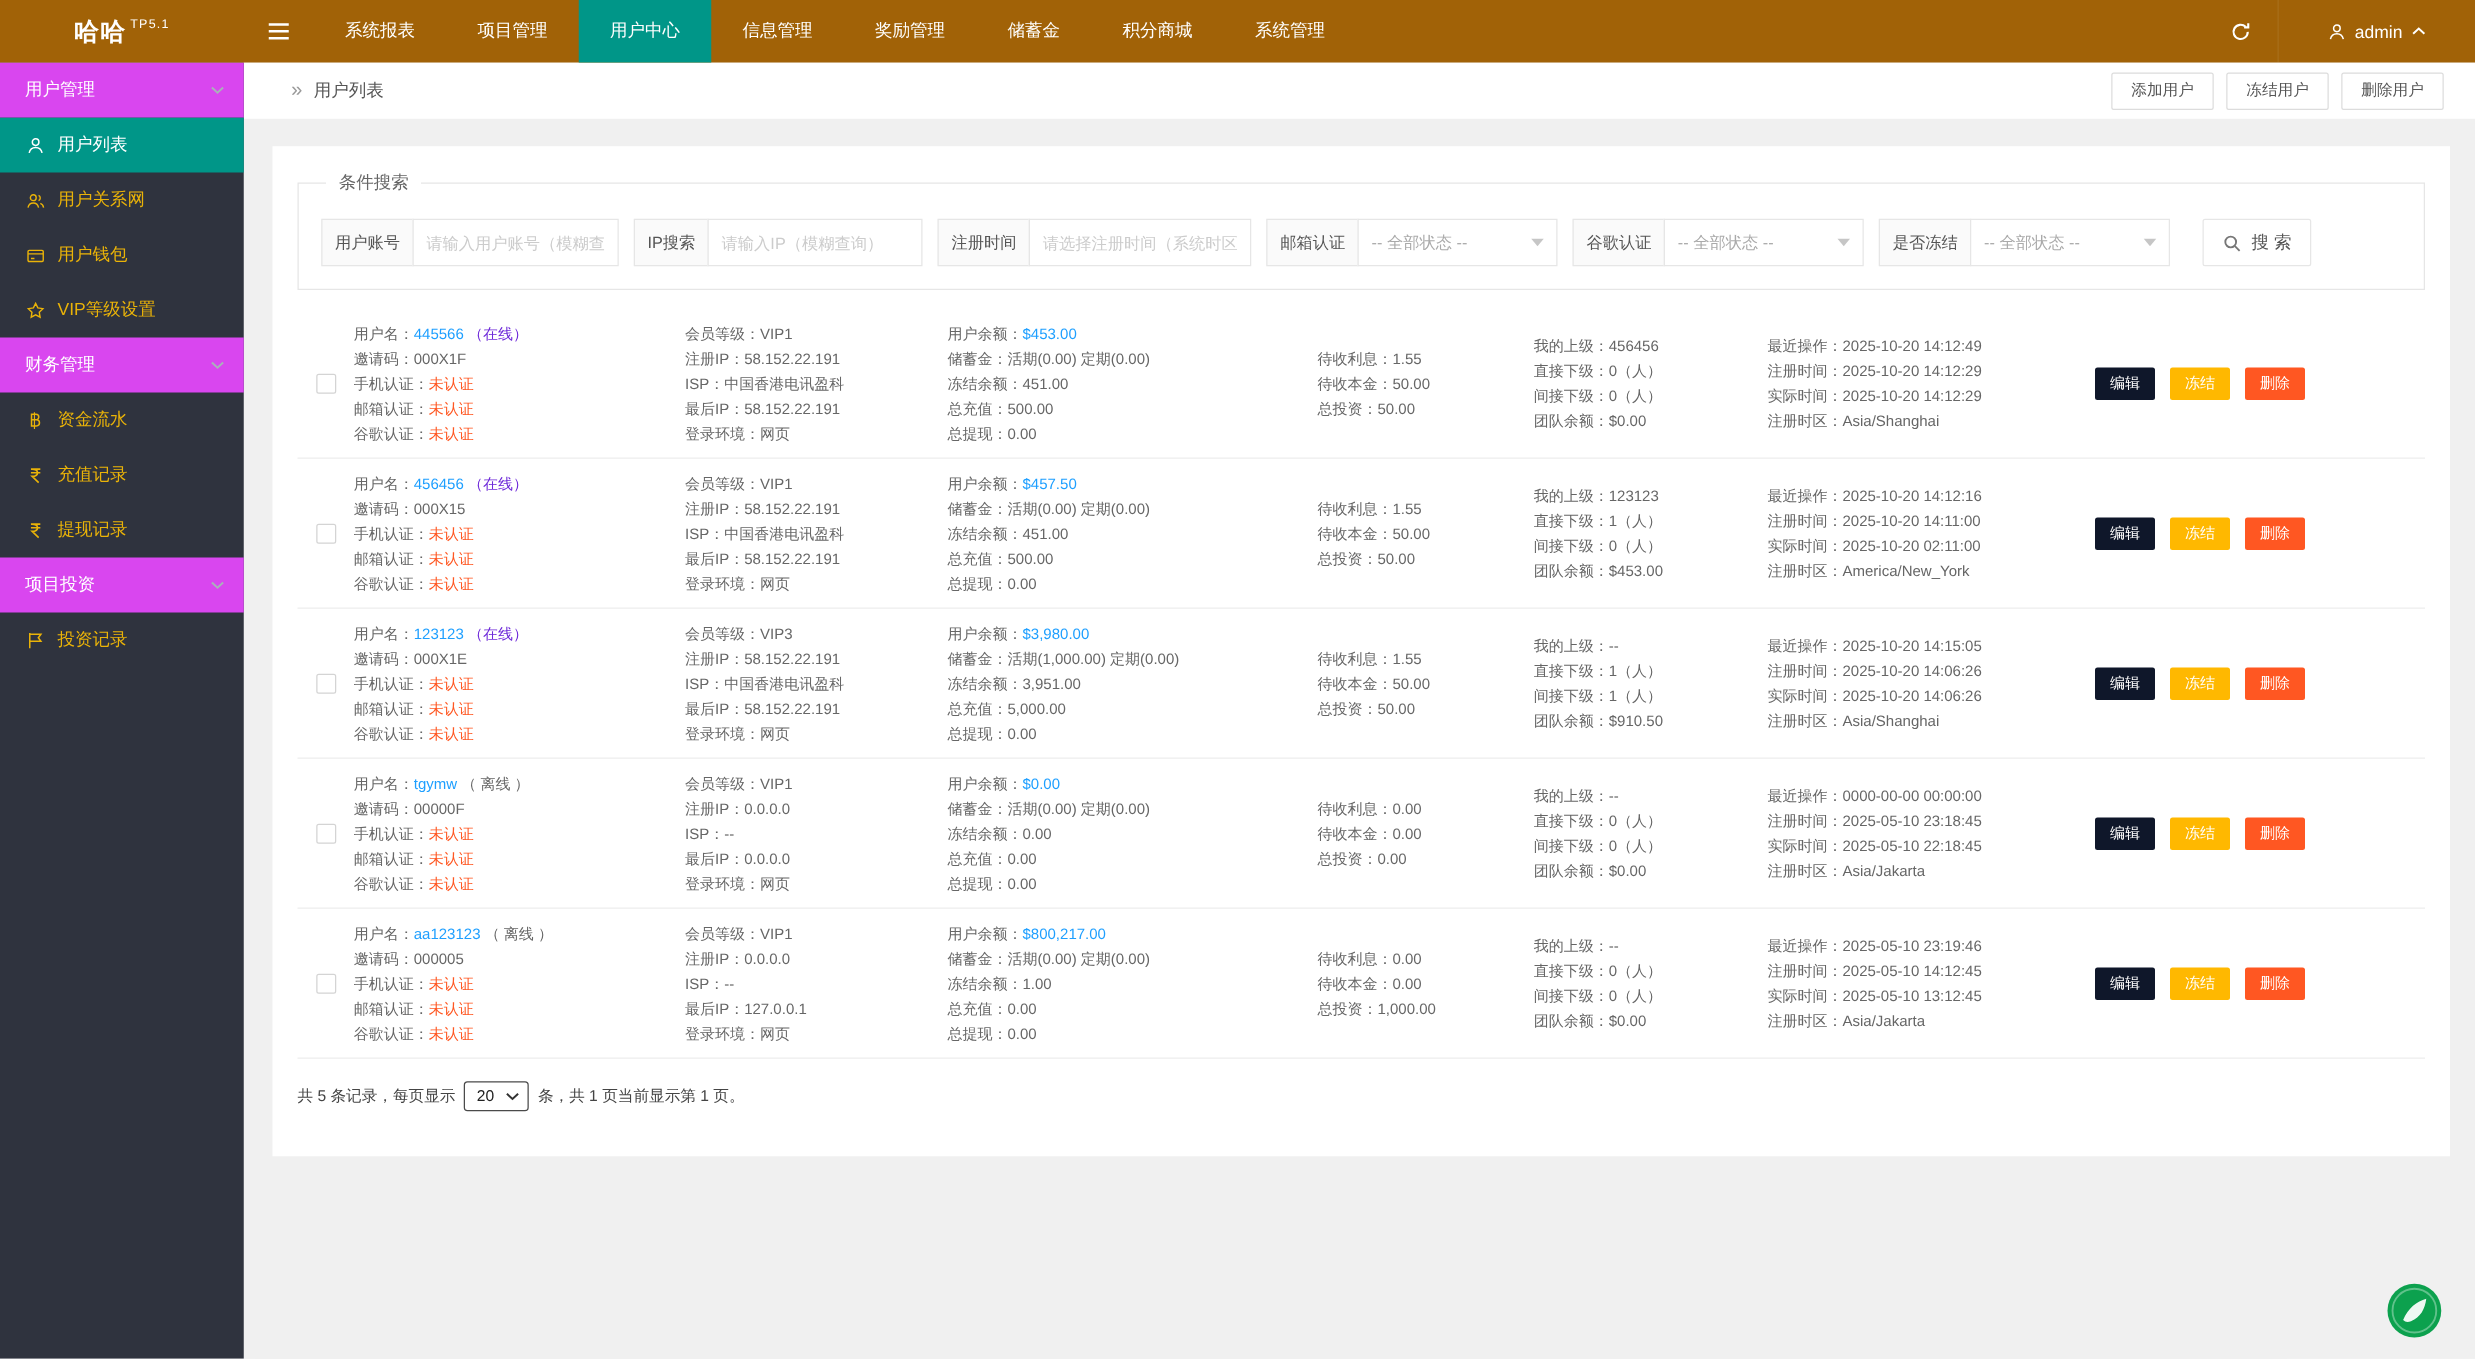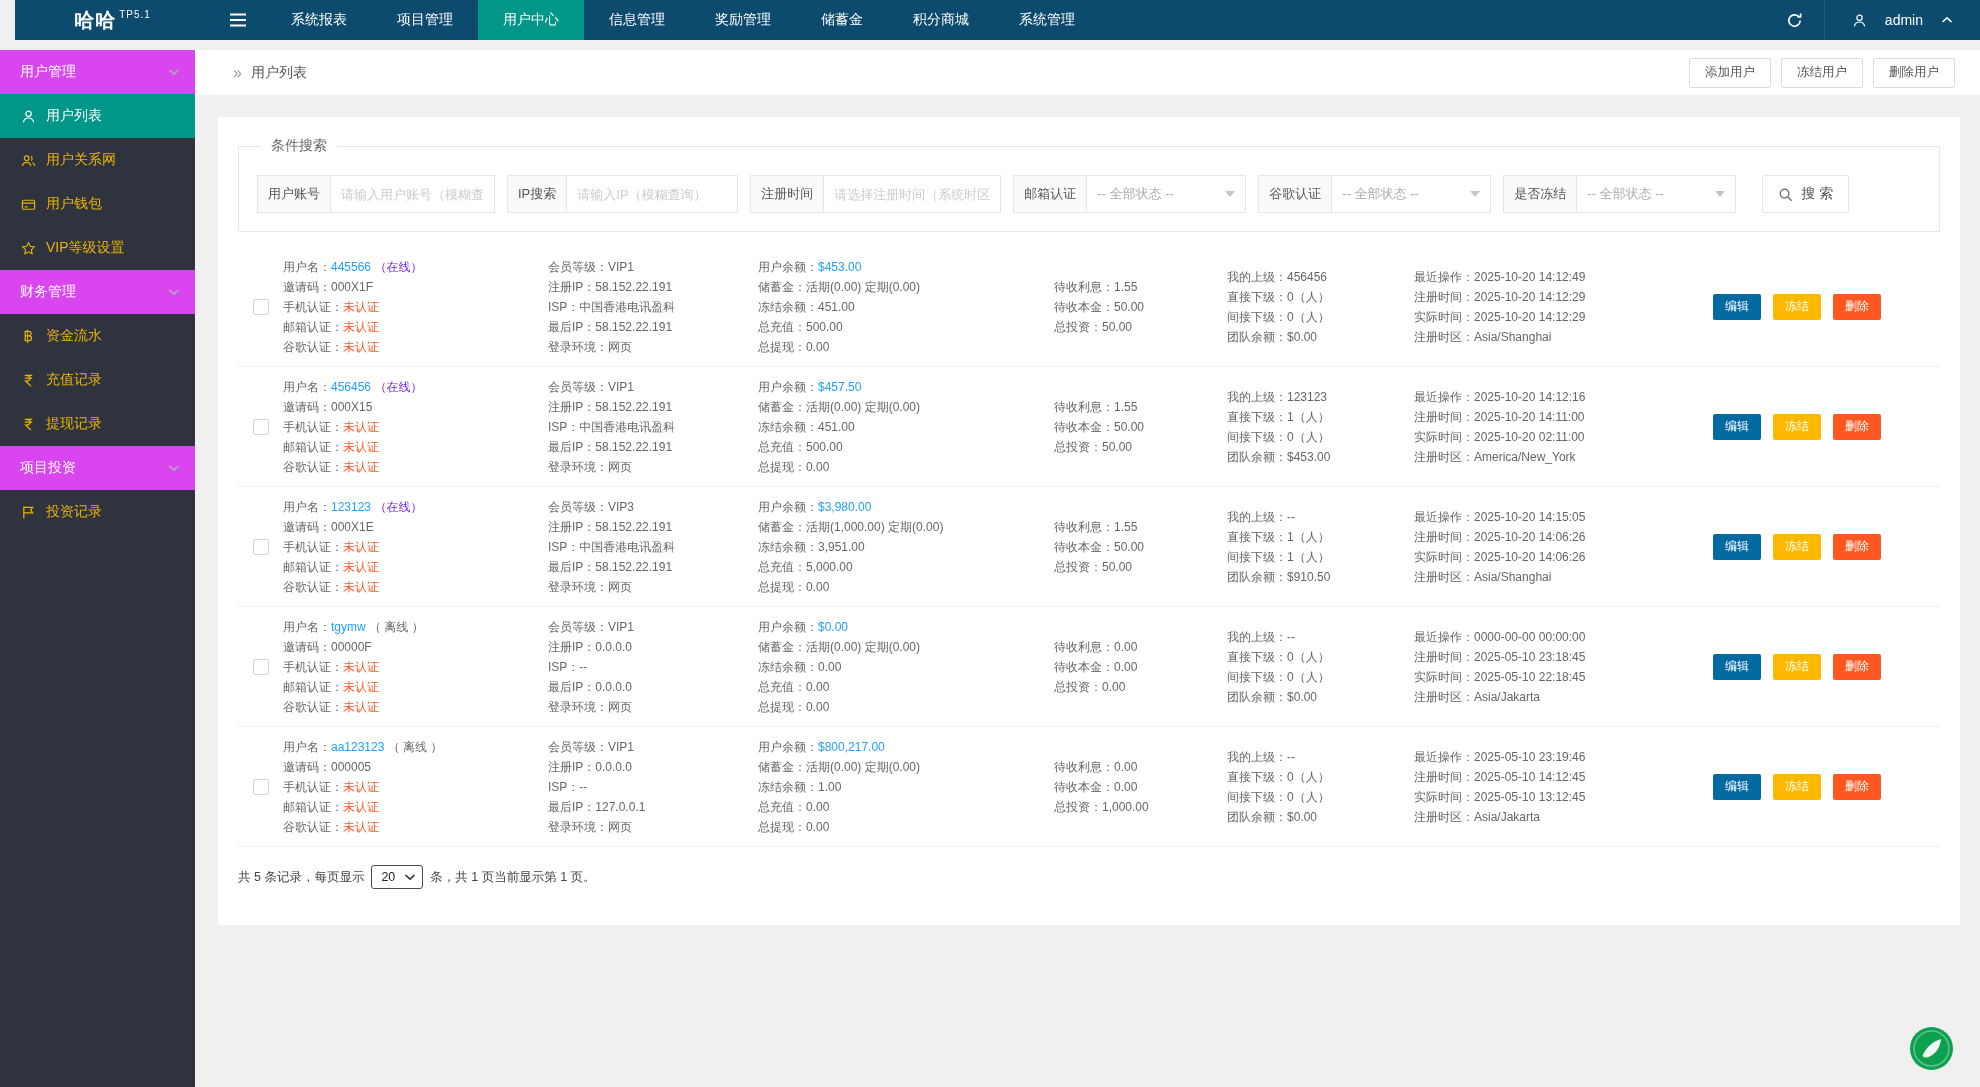--- a/index.html
+++ b/index.html
@@ -2,30 +2,30 @@
 <html><head>
 <meta charset="utf-8">
 <style>
   * { box-sizing: border-box; margin: 0; padding: 0; }
   html,body { width:1980px; height:1087px; }
   body {
     font-family: "Liberation Sans", "DejaVu Sans", sans-serif;
     background:#f0f0f0; position:relative; overflow:hidden; color:#666;
   }
   
-  .navbar { position:absolute; top:0; left:15px; right:0; height:40px; background:#0c4a6e; display:flex; align-items:stretch; z-index:30; }
+  .navbar { position:absolute; top:0; left:0; right:0; height:50px; background:#a16207; display:flex; align-items:stretch; z-index:30; }
   .logo { width:195px; display:flex; align-items:center; justify-content:center; color:#fff; font-size:20px; font-weight:bold; letter-spacing:1px; }
   .logo sup { font-size:10px; font-weight:normal; margin-left:3px; transform:translateY(-6px); }
   .hamburger { width:56px; display:flex; align-items:center; justify-content:center; color:#fff; cursor:pointer; }
   .nav-menu { display:flex; align-items:stretch; }
   .nav-item { padding:0 25px; display:flex; align-items:center; color:#fff; font-size:14px; cursor:pointer; white-space:nowrap; }
   .nav-item.active { background:#009688; }
   .nav-right { margin-left:auto; display:flex; align-items:stretch; }
   .nav-icon-btn { width:58px; display:flex; align-items:center; justify-content:center; color:#fff; cursor:pointer; }
-  .nav-user { display:flex; align-items:center; gap:18px; padding:0 27px; color:#fff; font-size:14px; border-left:1px solid rgba(255,255,255,.08); cursor:pointer; }
+  .nav-user { display:flex; align-items:center; gap:7px; padding:0 39px; color:#fff; font-size:14px; border-left:1px solid rgba(255,255,255,.08); cursor:pointer; }
   
   .sidebar { position:absolute; top:50px; left:0; bottom:0; width:195px; background:#2F333E; z-index:20; }
   .side-title { height:44px; display:flex; align-items:center; padding:0 20px; background:#d946ef; color:#fff; font-size:14px; position:relative; cursor:pointer; }
   .side-title .st-ch { position:absolute; right:15px; color:#aab0ba; display:flex; }
   .side-item { height:44px; display:flex; align-items:center; gap:9px; padding-left:20px; color:#eab308; font-size:14px; cursor:pointer; }
   .side-item.active { background:#009688; color:#fff; }
   .side-ic { width:17px; display:flex; justify-content:center; align-items:center; }
   
   .main { position:absolute; left:195px; top:50px; right:0; bottom:0; background:#f0f0f0; overflow:hidden; }
   .crumbbar { height:45px; background:#fff; display:flex; align-items:center; padding:0 25px 0 38px; }
@@ -57,21 +57,21 @@
   .lk { color:#1E9FFF; cursor:pointer; }
   .bl { color:#1E9FFF; }
   .on { color:#6d28d9; }
   .rd { color:#FF5722; }
   .col-cb { width:45px; display:flex; justify-content:center; padding-right:0; }
   .col-1 { width:265px; } .col-2 { width:210px; } .col-3 { width:296px; }
   .col-4 { width:173px; } .col-5 { width:187px; } .col-6 { width:262px; }
   .col-act { flex:1; display:flex; align-items:center; }
   .cb { width:16px; height:16px; background:#fff; border:1px solid #d4d4d4; border-radius:2px; cursor:pointer; }
   .abtn { height:26px; padding:0 12px; border:none; border-radius:2px; color:#fff; font-size:12px; margin-right:12px; cursor:pointer; font-family:inherit; }
-  .b-edit { background:#0369a1;margin-left:37px; } .b-freeze { background:#FFB800; } .b-del { background:#FF5722; }
+  .b-edit { background:#0f172a; } .b-freeze { background:#FFB800; } .b-del { background:#FF5722; }
   
   .pager { margin-top:18px; display:flex; align-items:center; font-size:12.5px; color:#444; }
   .psel { display:inline-flex; align-items:center; gap:9px; height:24px; padding:0 6px 0 9px; margin:0 7px; border:1px solid #4a4a4a; border-radius:3px; background:#fff; color:#222; cursor:pointer; }
   .psel svg { color:#333; }
   
   .fab { position:absolute; right:26px; bottom:16px; width:45px; height:45px; cursor:pointer; z-index:40; }
 </style>
 </head>
 <body>
 

